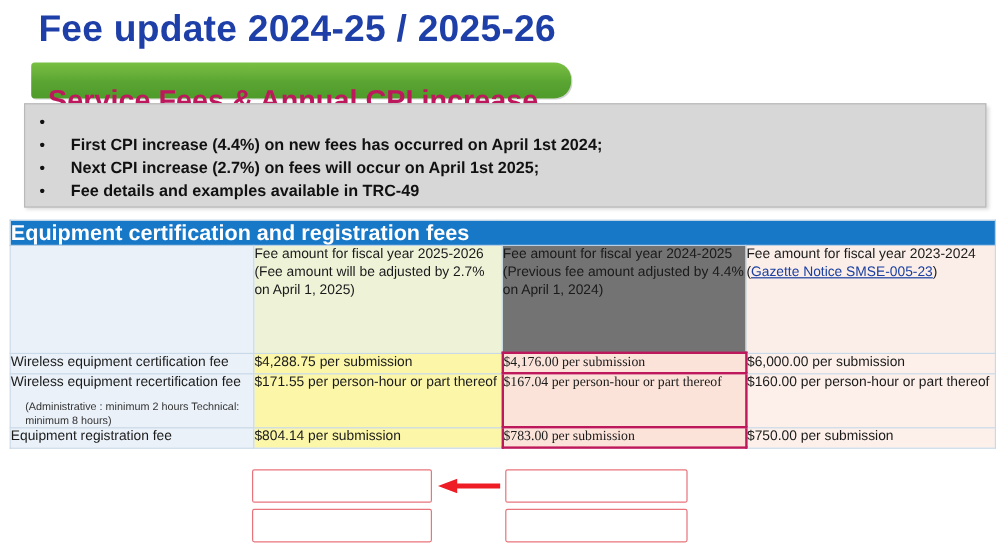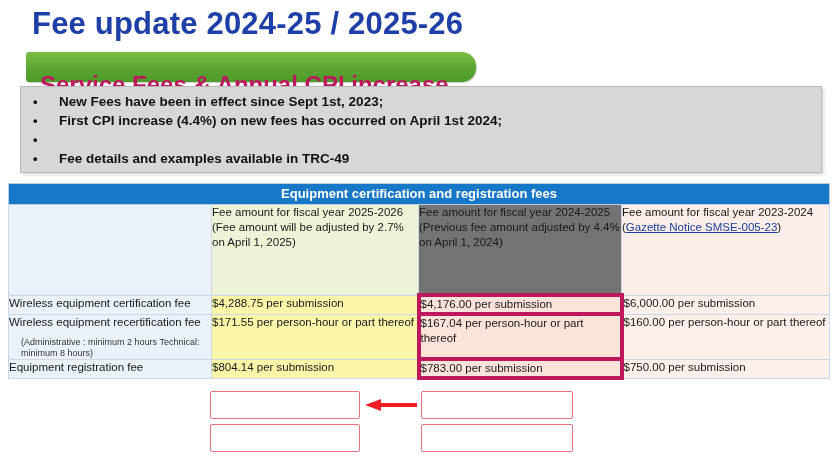--- a/index.html
+++ b/index.html
@@ -100,22 +100,22 @@
     font-size: 12px;
   }
   .table td, .table th {
     vertical-align: top;
     padding: 0;
   }
   .hdr-bar {
     background: #1878c8;
     color: #ffffff;
     font-weight: bold;
-    font-size: 13px;
-    text-align: center;
+    font-size: 18px;
+    text-align: left;
     height: 20px;
     line-height: 20px;
     border: 1px solid #b9cfe3;
   }
   .colhdr {
     height: 88px;
     border: 1px solid #c9d9e8;
     padding: 5px 6px 0 6px;
     font-size: 11.5px;
     line-height: 15px;
@@ -145,25 +145,26 @@
     background: #fbf6a8;
     border: 1px solid #c9d9e8;
     padding: 6px 6px 6px 8px;
     font-size: 11.5px;
     line-height: 15px;
     color: #1a1a1a;
     margin-top: 12px;
   }
   .cell-p {
     background: #fbe3da;
-    border: 4px solid #be185d;
+    border: 2px solid #be185d;
     padding: 6px 6px 6px 8px;
     font-size: 11.5px;
     line-height: 15px;
     color: #1a1a1a;
+    font-family: Liberation Serif, serif;
   }
   .cell-l {
     background: #fdf0ea;
     border: 1px solid #c9d9e8;
     padding: 6px 6px 6px 8px;
     font-size: 11.5px;
     line-height: 15px;
     color: #1a1a1a;
   }
   .gazette {
@@ -198,28 +199,28 @@
 
   <div class="banner-wrap">
     <div class="banner"></div>
     <div class="banner-text">Service Fees &amp; Annual CPI increase</div>
   </div>
 
   <div class="bullets-box">
     <div class="bullets">
       <div class="bullet-row">
         <span class="bullet-dot">•</span>
-        <span>New Fees have been in effect since Sept 1st, 2023;</span>
       </div>
       <div class="bullet-row">
         <span class="bullet-dot">•</span>
         <span>First CPI increase (4.4%) on new fees has occurred on April 1st 2024;</span>
       </div>
       <div class="bullet-row">
         <span class="bullet-dot">•</span>
+        <span>Next CPI increase (2.7%) on fees will occur on April 1st 2025;</span>
       </div>
       <div class="bullet-row">
         <span class="bullet-dot">•</span>
         <span>Fee details and examples available in TRC-49</span>
       </div>
     </div>
   </div>
 
   <table class="table">
     <colgroup>

